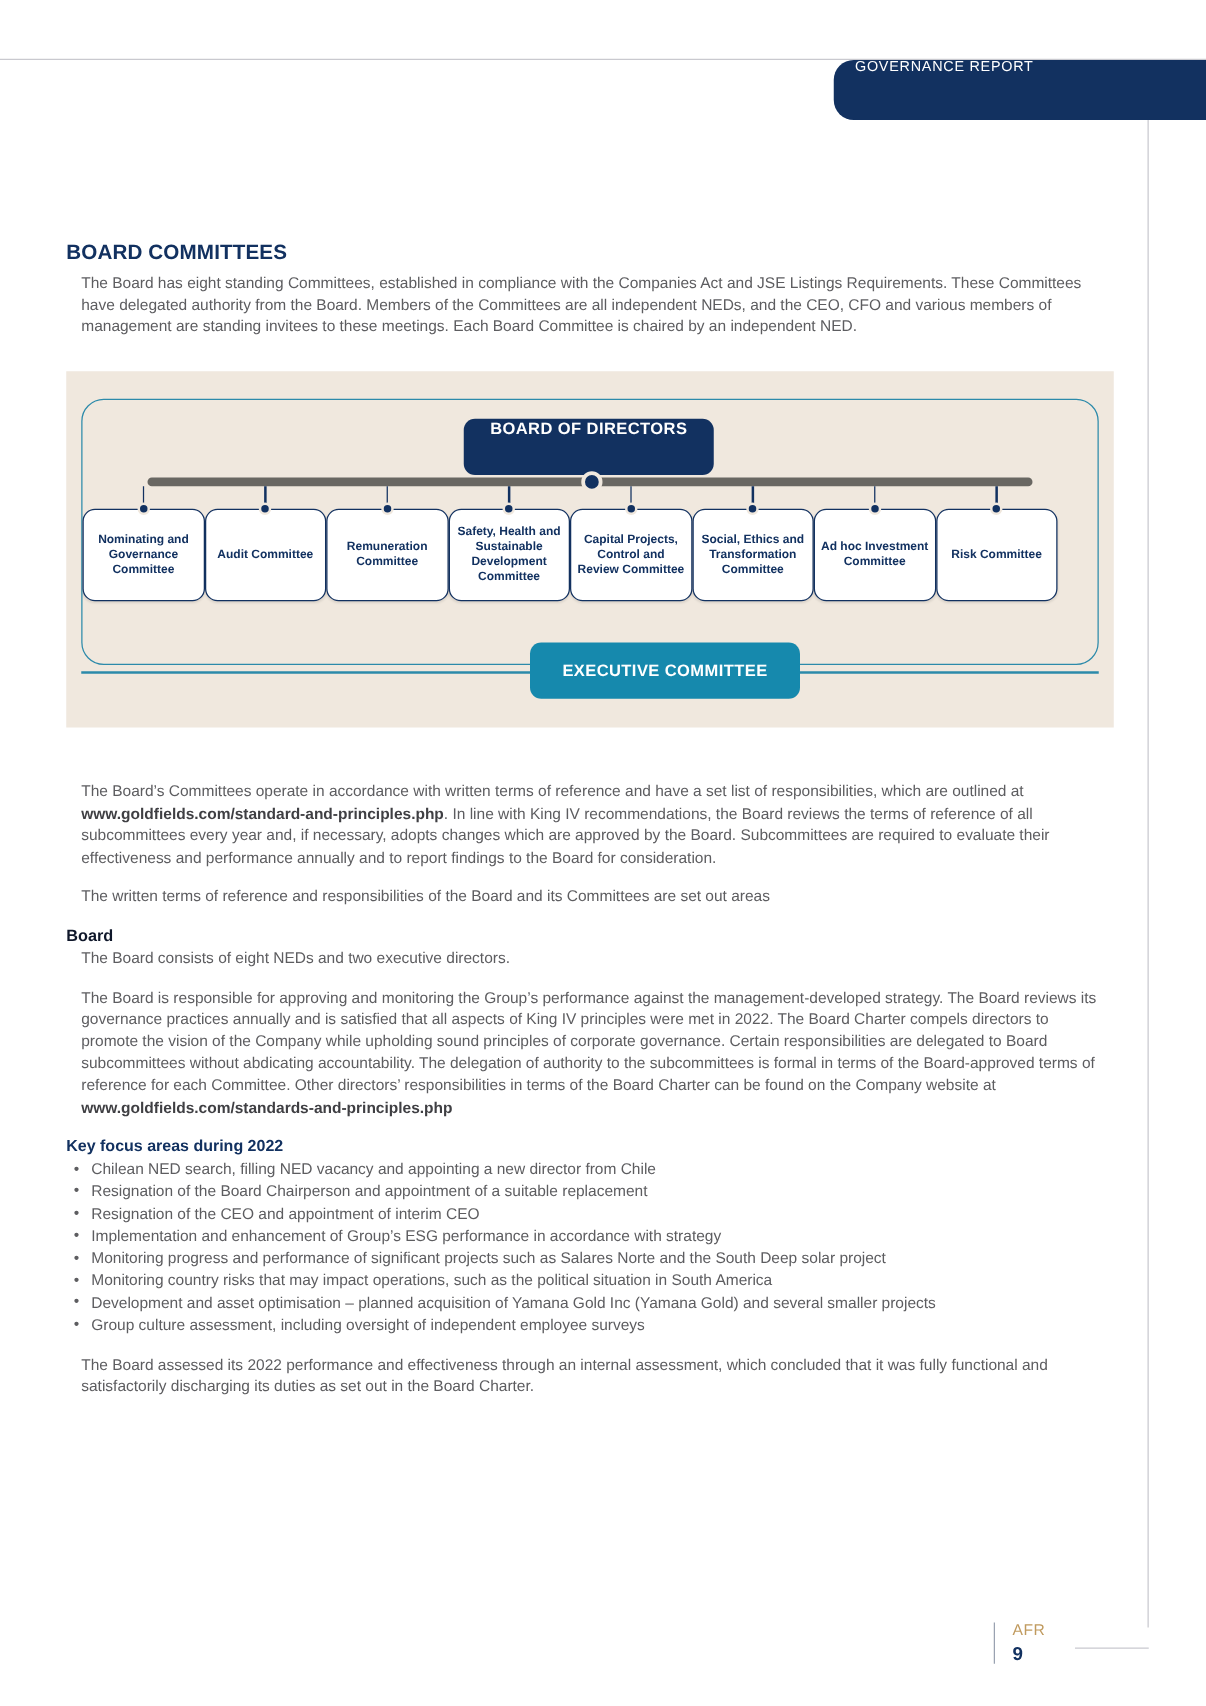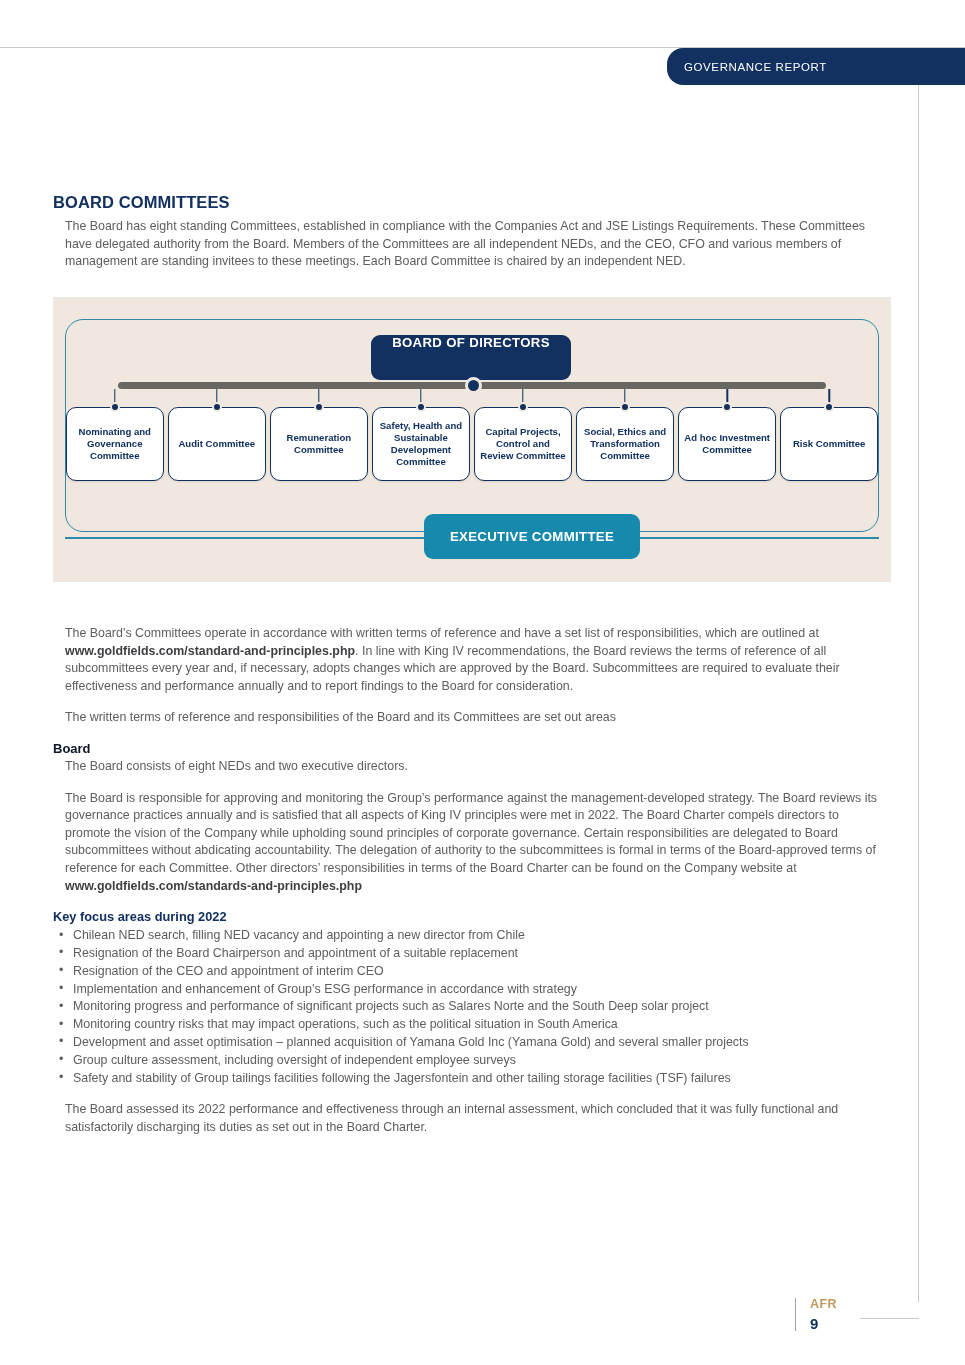--- a/index.html
+++ b/index.html
@@ -30,26 +30,26 @@
   .footer-elbow-h {
     position: absolute;
     left: 860px; top: 1318px;
     width: 59px; height: 1px;
     background: #c9c9cf;
   }
 
   .header-tab {
     position: absolute;
     left: 667px; top: 48px;
-    width: 298px; height: 37px;
+    width: 298px; height: 48px;
     background: #123160;
     border-top-left-radius: 16px;
     border-bottom-left-radius: 16px;
     display: flex;
-    align-items: center;
+    align-items: flex-start;
   }
   .header-tab .label {
     color: #ffffff;
     font-size: 11.5px;
     letter-spacing: 0.6px;
     padding-left: 17px;
     font-weight: 400;
   }
 
   
@@ -157,21 +157,20 @@
     background: #123160;
     border: 3px solid #f0e8de;
     z-index: 5;
   }
 
   .committee-row {
     position: absolute;
     left: 12px; top: 92px;
     width: 814px;
     display: flex;
-    justify-content: space-between;
     padding: 0 1px;
     z-index: 3;
   }
   .committee {
     position: relative;
     width: 97.5px;
     padding-top: 18px;
   }
   .committee .stem {
     position: absolute;
@@ -239,21 +238,21 @@
     position: absolute;
     left: 795px; top: 1298px;
     padding-left: 14px;
     border-left: 1.5px solid #9aa2b1;
     line-height: 1;
   }
   .pagenum .afr {
     display: block;
     color: #c09a5e;
     font-size: 12.5px;
-    font-weight: bold;
+    font-weight: normal;
     letter-spacing: 0.4px;
     margin-bottom: 5px;
   }
   .pagenum .num {
     display: block;
     color: #123160;
     font-size: 15px;
     font-weight: bold;
   }
 </style>
@@ -361,21 +360,20 @@
   <h2 class="sub-navy">Key focus areas during 2022</h2>
   <ul class="bullets">
     <li>Chilean NED search, filling NED vacancy and appointing a new director from Chile</li>
     <li>Resignation of the Board Chairperson and appointment of a suitable replacement</li>
     <li>Resignation of the CEO and appointment of interim CEO</li>
     <li>Implementation and enhancement of Group’s ESG performance in accordance with strategy</li>
     <li>Monitoring progress and performance of significant projects such as Salares Norte and the South Deep solar project</li>
     <li>Monitoring country risks that may impact operations, such as the political situation in South America</li>
     <li>Development and asset optimisation – planned acquisition of Yamana Gold Inc (Yamana Gold) and several smaller projects</li>
     <li>Group culture assessment, including oversight of independent employee surveys</li>
-    <li>Safety and stability of Group tailings facilities following the Jagersfontein and other tailing storage facilities (TSF) failures</li>
   </ul>
 
   <p class="body">The Board assessed its 2022 performance and effectiveness through an internal assessment, which concluded that it was fully functional and satisfactorily discharging its duties as set out in the Board Charter.</p>
 </div>
 
 <div class="pagenum">
   <span class="afr">AFR</span>
   <span class="num">9</span>
 </div>
 

